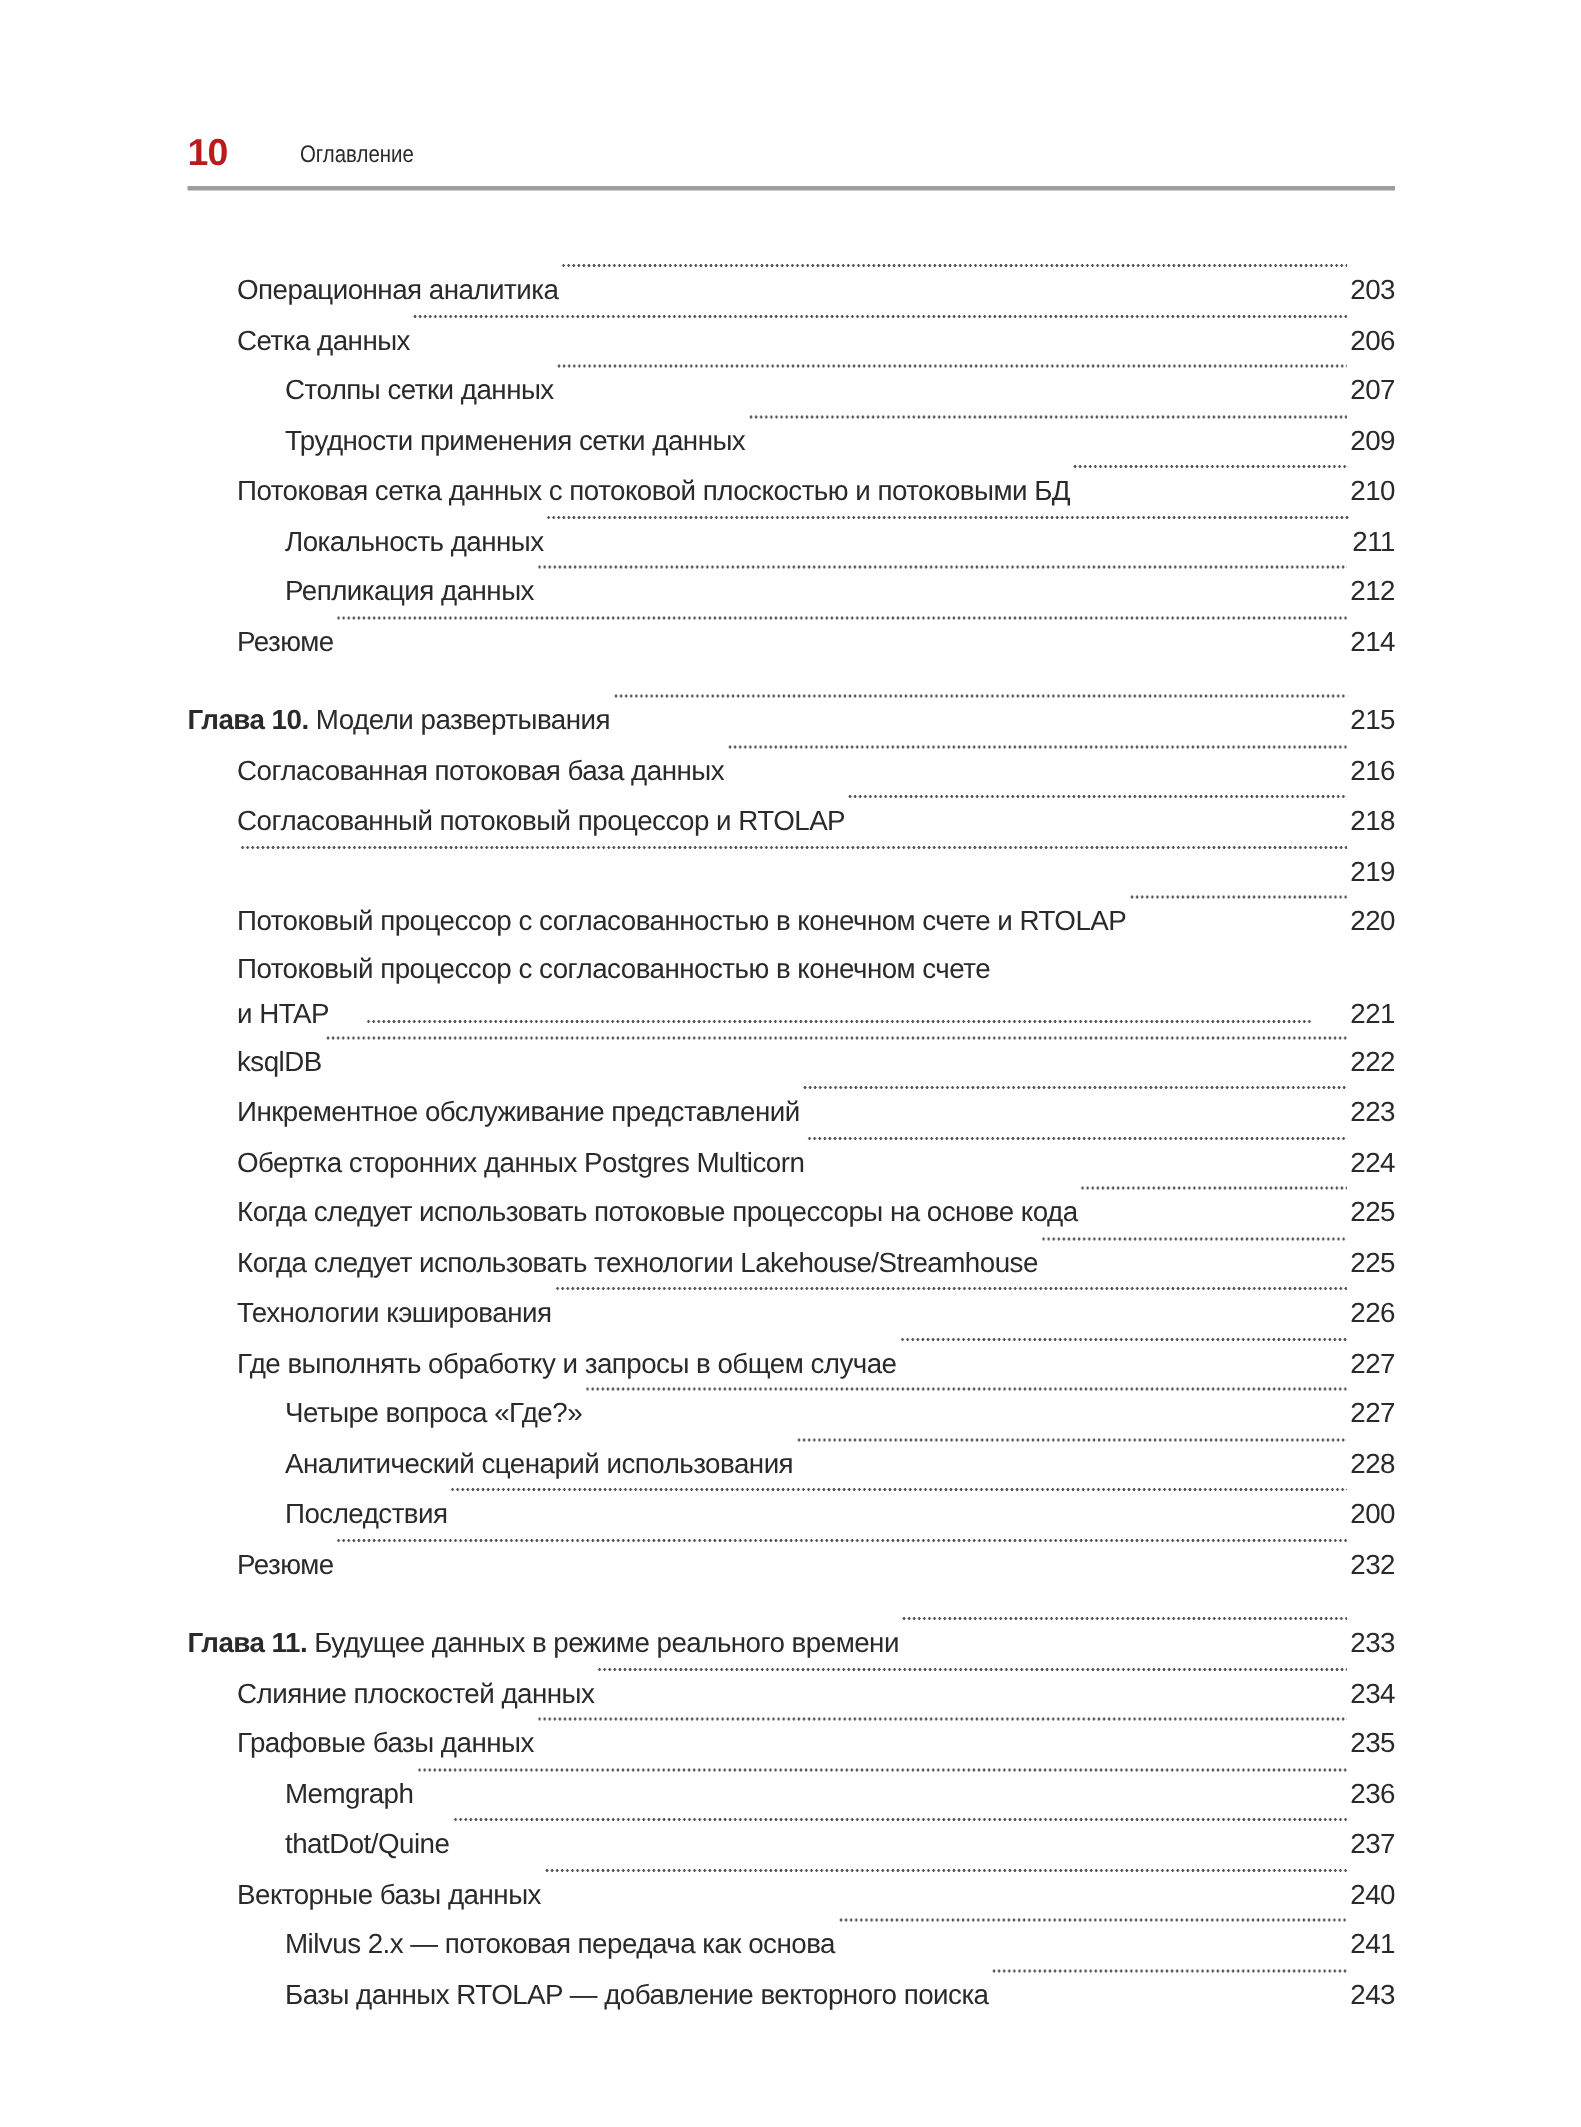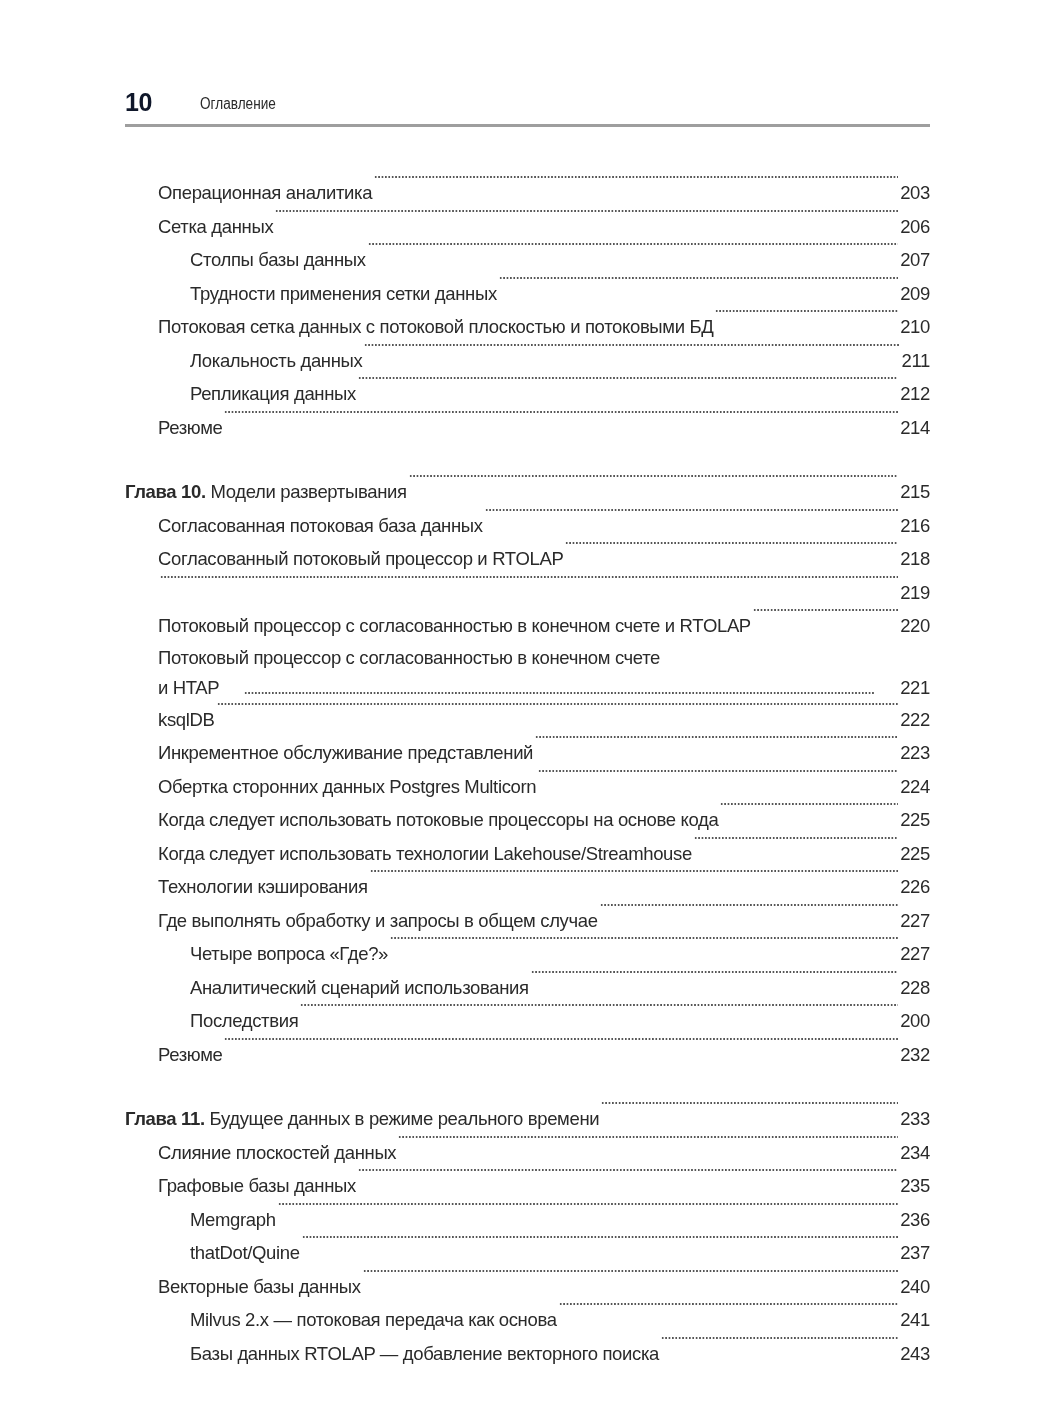--- a/index.html
+++ b/index.html
@@ -6,40 +6,40 @@
   body {
     width: 1054px; height: 1418px; position: relative; overflow: hidden;
     font-family: "Liberation Sans", sans-serif; color: #2a2a2a;
   }
   .header {
     position: absolute; left: 125px; top: 86px; width: 805px; height: 40px;
   }
   .header .pgnum {
     position: absolute; left: 0; top: 2px;
     font-family: "Liberation Sans", sans-serif; font-weight: bold;
-    font-size: 25px; color: #0f172a; letter-spacing: -0.5px;
+    font-size: 25px; color: #b91c1c; letter-spacing: -0.5px;
   }
   .header .running {
     position: absolute; left: 75px; top: 9px;
     font-family: "Liberation Sans", sans-serif; font-size: 16px;
     color: #2a2a2a; transform: scaleX(0.85); transform-origin: left center;
   }
   .rule {
     position: absolute; left: 125px; top: 124px; width: 805px; height: 3px;
     background: #9e9e9e;
   }
   .toc {
     position: absolute; left: 125px; top: 176px; width: 805px;
   }
   .entry {
     position: relative; display: flex; align-items: flex-start;
     font-size: 18.5px; line-height: 33.5px; height: 33.5px;
     letter-spacing: -0.35px;
   }
-  .entry.chapter-gap { margin-top: 31px; }
+  .entry.chapter-gap { margin-top: 19px; }
   .entry.level-1 { padding-left: 33px; }
   .entry.level-2 { padding-left: 65px; }
   .entry.level-0 { padding-left: 0; }
   .entry.wrap { height: auto; flex-direction: column; align-items: stretch; }
   .entry.wrap .first-line { line-height: 30px; white-space: nowrap; }
   .entry.wrap .second-line { display: flex; align-items: flex-end; line-height: 30px; height: 30px; gap: 23px; }
   .title { white-space: nowrap; flex: 0 0 auto; }
   .title .bold { font-weight: bold; }
   .leader {
     flex: 1 1 auto; margin: 0 2px 9px 2px; height: 2px;
@@ -62,21 +62,21 @@
       <span class="title">Операционная аналитика</span>
       <span class="leader"></span>
       <span class="page">203</span>
     </div>
   <div class="entry level-1">
       <span class="title">Сетка данных</span>
       <span class="leader"></span>
       <span class="page">206</span>
     </div>
   <div class="entry level-2">
-      <span class="title">Столпы базы данных</span>
+      <span class="title">Столпы сетки данных</span>
       <span class="leader"></span>
       <span class="page">207</span>
     </div>
   <div class="entry level-2">
       <span class="title">Трудности применения сетки данных</span>
       <span class="leader"></span>
       <span class="page">209</span>
     </div>
   <div class="entry level-1">
       <span class="title">Потоковая сетка данных с потоковой плоскостью и потоковыми БД</span>

